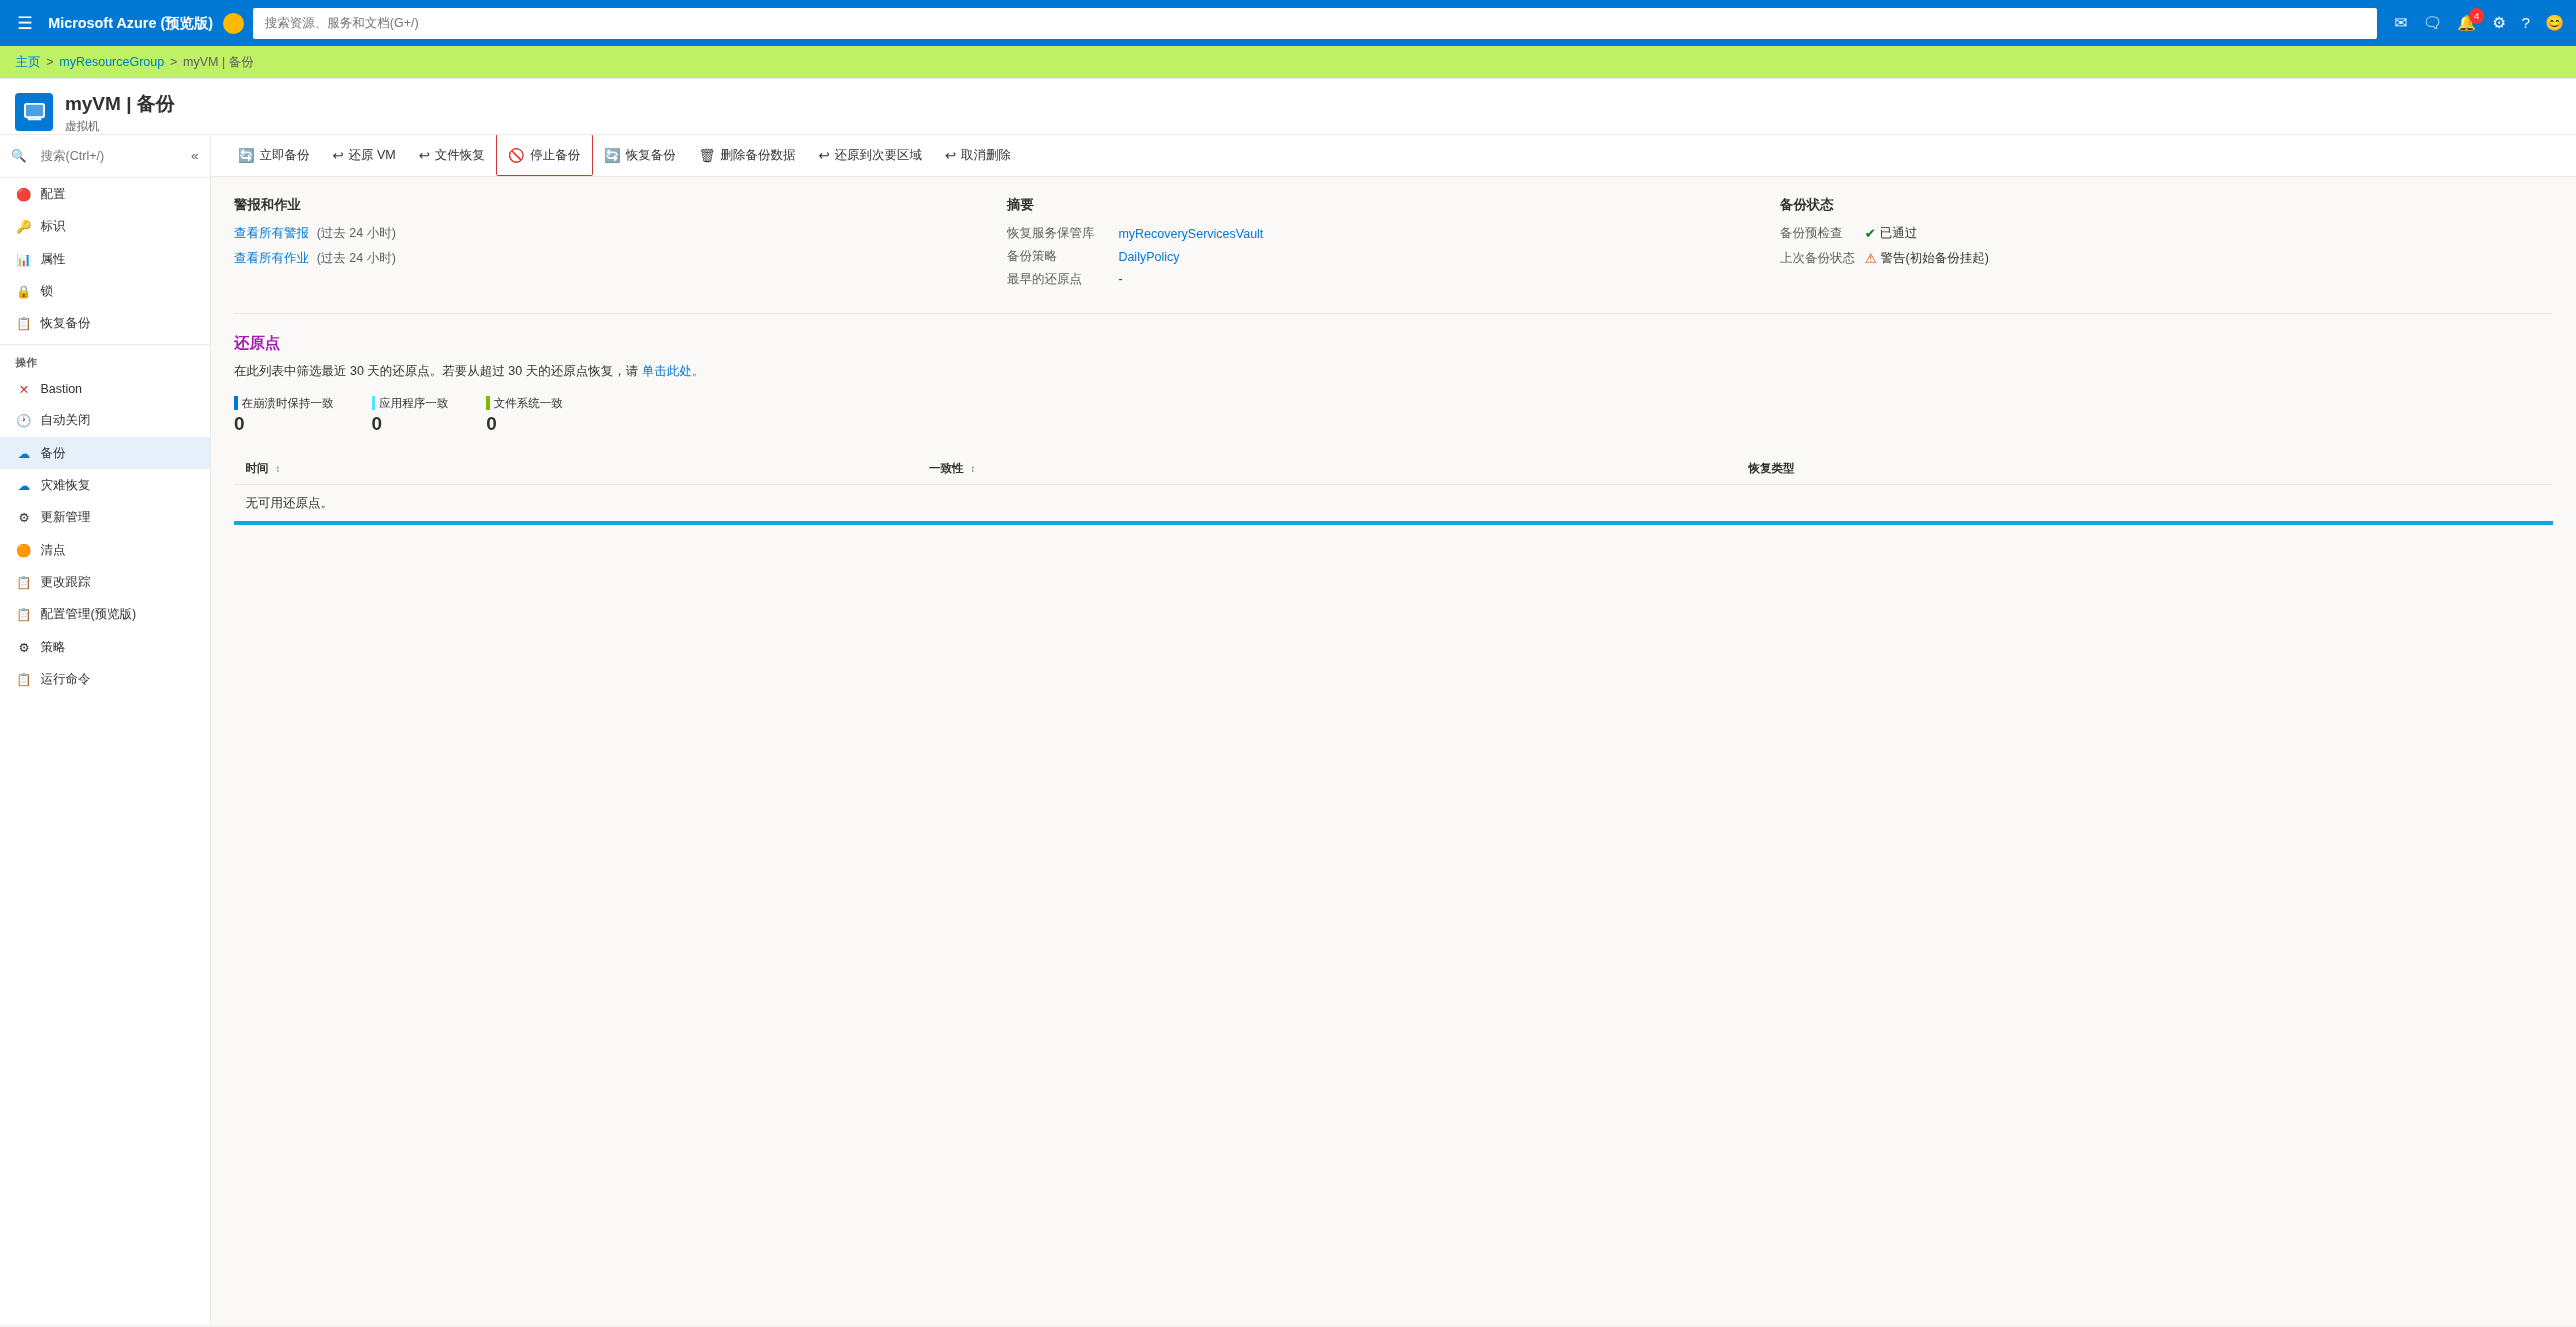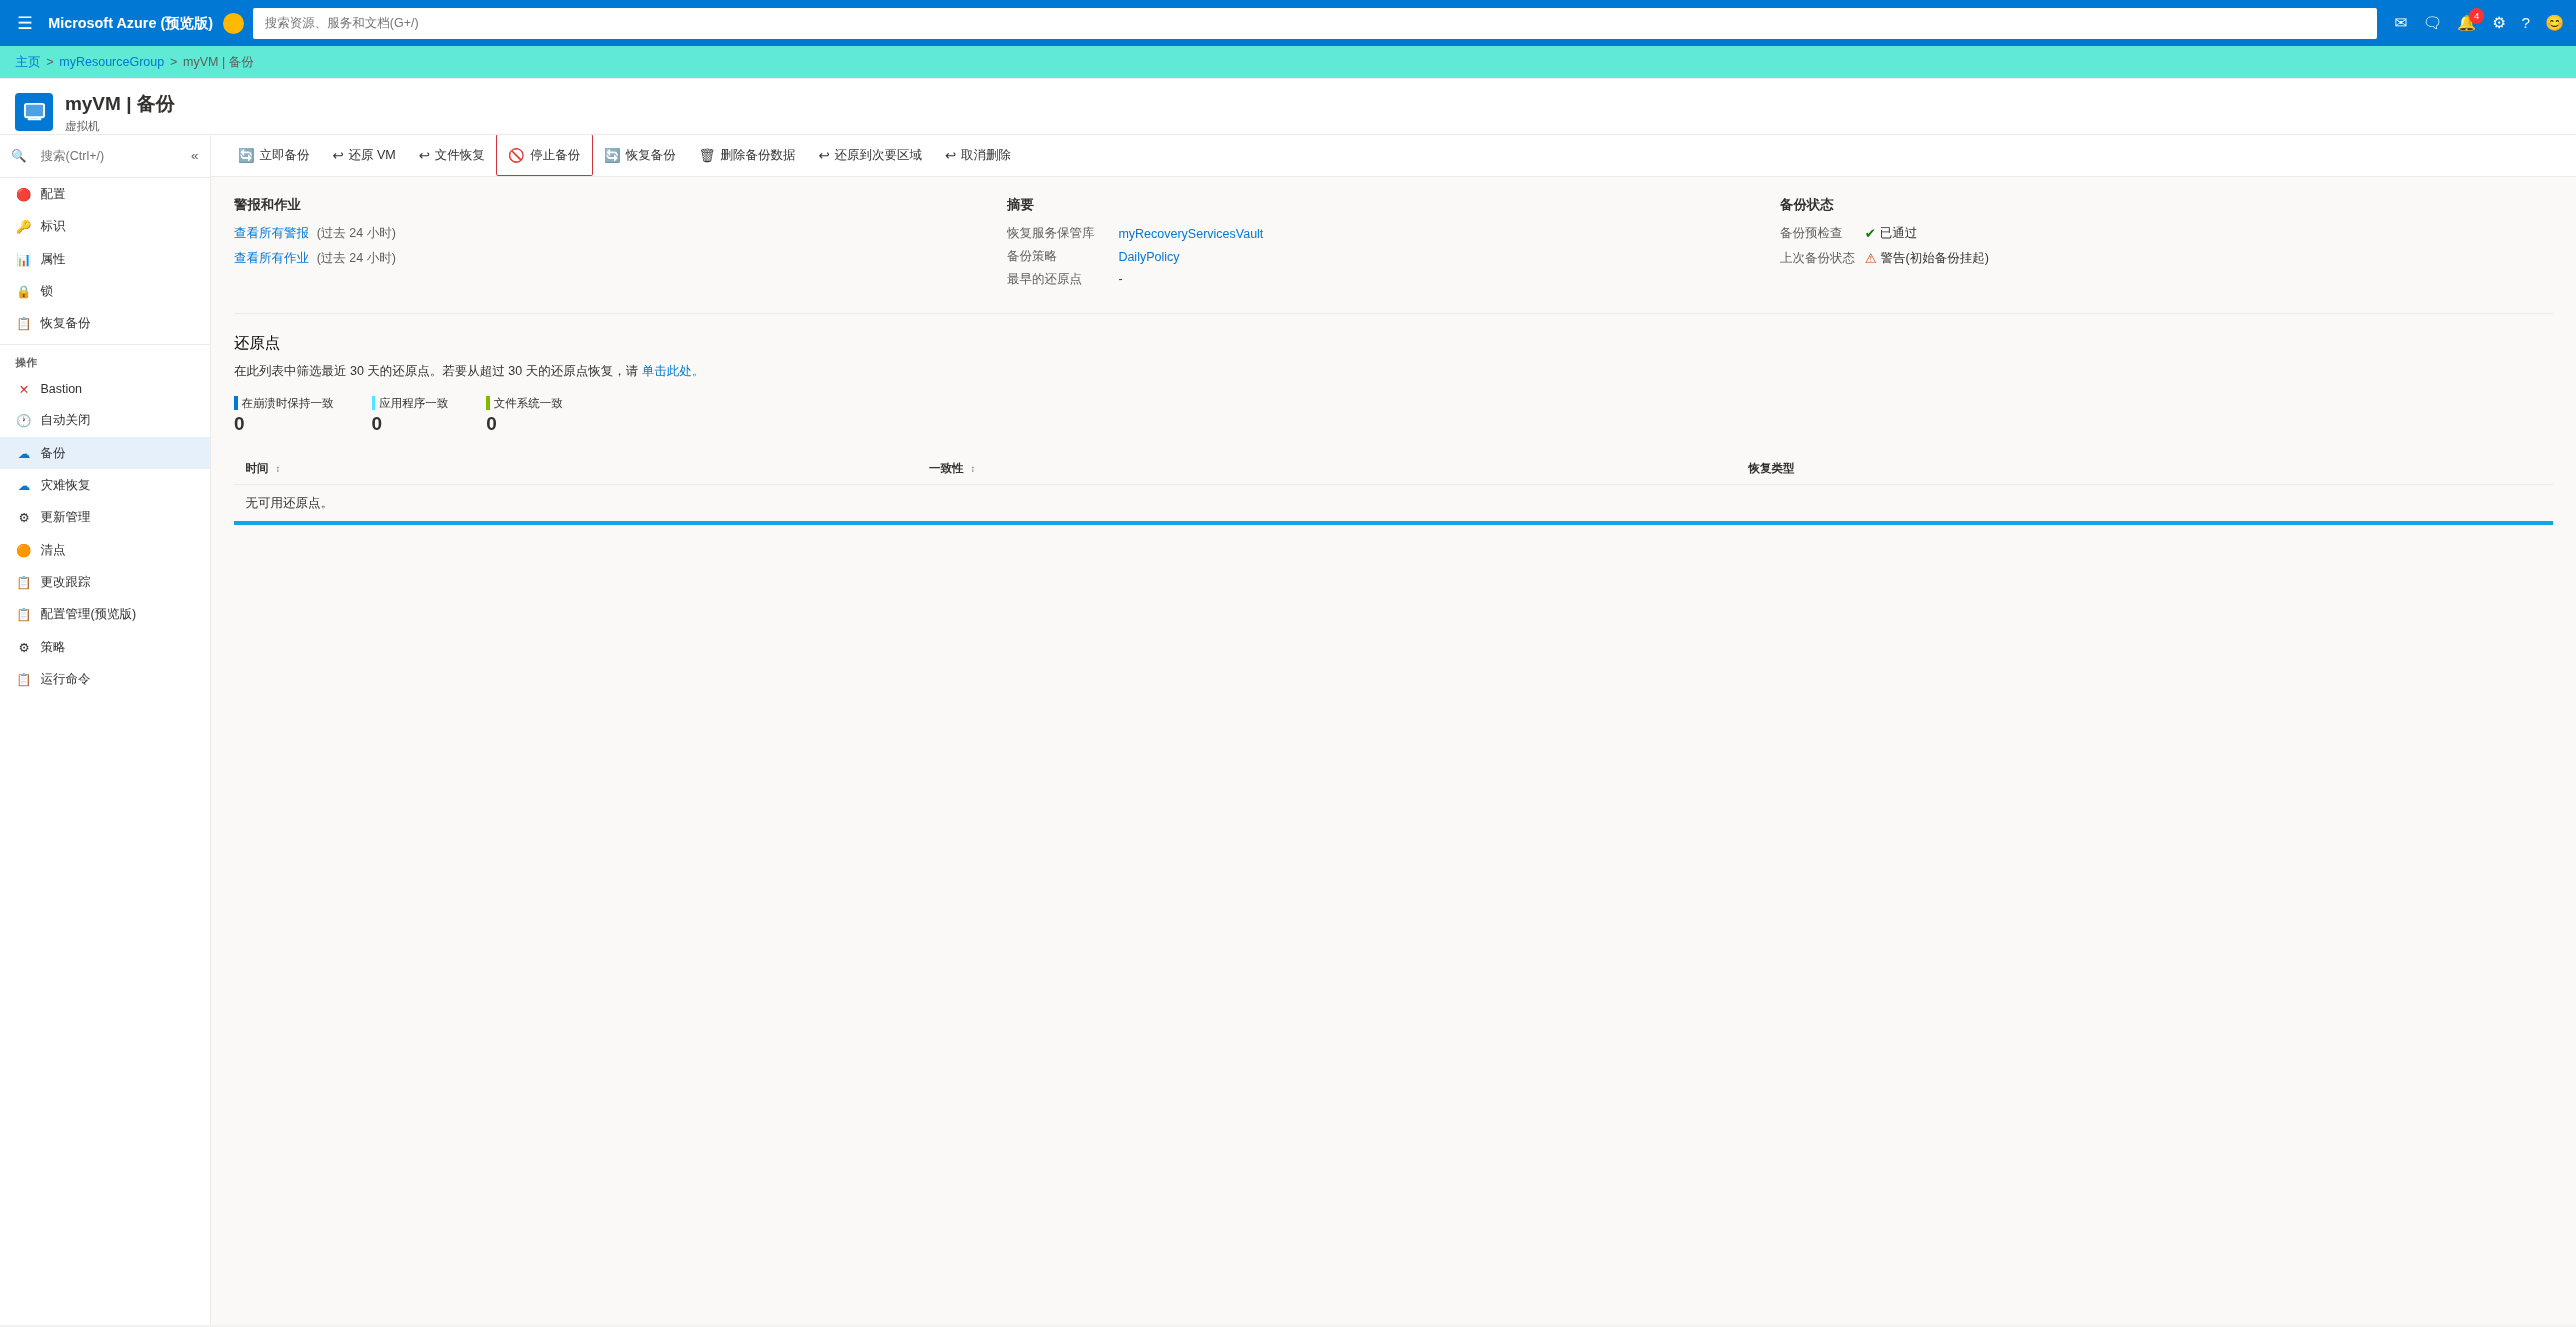--- a/index.html
+++ b/index.html
@@ -26,21 +26,21 @@
     .notif-badge {
       position: absolute; top: -5.8px; right: -7.7px;
       background: #ff3333; color: white; border-radius: 50%;
       width: 15.4px; height: 15.4px; font-size: 9.6px;
       display: flex; align-items: center; justify-content: center;
     }
 
     
     .breadcrumb {
       padding: 7.7px 15.4px; font-size: 12.5px; color: #0078d4;
-      background: #5eead4; border-bottom: 1px solid #edebe9;
+      background: #bef264; border-bottom: 1px solid #edebe9;
       display: flex; align-items: center; gap: 5.8px;
     }
     .breadcrumb span { color: #605e5c; }
     .breadcrumb a { color: #0078d4; text-decoration: none; }
 
     
     .page-header {
       background: white; padding: 11.5px 15.4px 0 15.4px;
       border-bottom: 1px solid #edebe9;
       display: flex; align-items: flex-start; gap: 11.5px;
@@ -124,21 +124,21 @@
 
     .summary-row { display: flex; gap: 15.4px; align-items: center; margin-bottom: 5.8px; }
     .summary-label { font-size: 12.5px; color: #605e5c; min-width: 96px; }
     .summary-value { font-size: 12.5px; color: #0078d4; }
     .summary-value-plain { font-size: 12.5px; color: #323130; }
 
     
     .content-divider { height: 1px; background: #edebe9; margin: 19px 0; }
 
     
-    .restore-section-title { font-size: 15.4px; font-weight: 400; color: #000000; margin-bottom: 9.6px; }
+    .restore-section-title { font-size: 15.4px; font-weight: 700; color: #a21caf; margin-bottom: 9.6px; }
     .restore-desc { font-size: 12.5px; color: #323130; margin-bottom: 15.4px; }
     .restore-desc a { color: #0078d4; text-decoration: none; }
 
     .counters-row { display: flex; gap: 38px; margin-bottom: 19px; }
     .counter-box { display: flex; flex-direction: column; gap: 1.9px; }
     .counter-label { font-size: 11.5px; color: #323130; display: flex; align-items: center; gap: 3.8px; justify-content: flex-end; }
     .counter-bar { width: 3.8px; height: 13.4px; display: inline-block; }
     .counter-bar.blue { background: #0078d4; }
     .counter-bar.lightblue { background: #50e6ff; }
     .counter-bar.green { background: #7fba00; }

